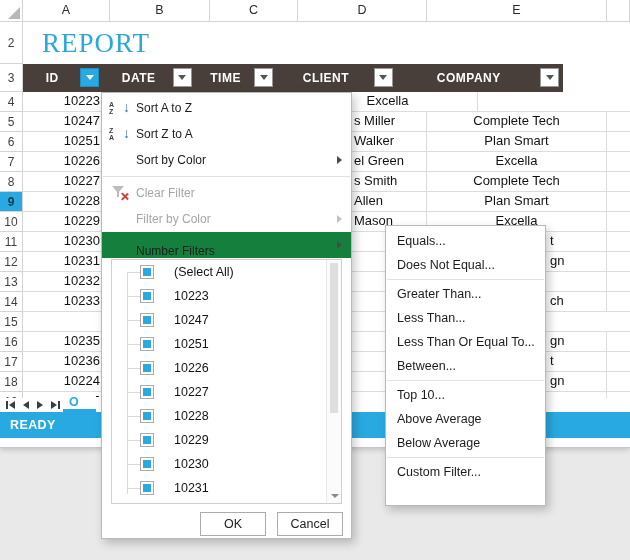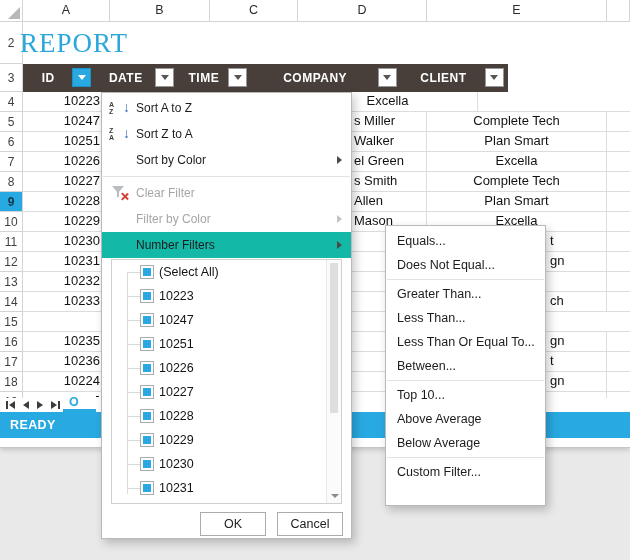--- a/index.html
+++ b/index.html
@@ -20,25 +20,25 @@
 
   
   .gutter { position:absolute; top:22px; left:0; width:23px; height:376px; overflow:hidden;
             background:#fff; border-right:1px solid #d4d4d4; }
   .gr { border-bottom:1px solid #d4d4d4; display:flex; align-items:center; justify-content:center;
         font-size:12px; color:#3f3f3f; }
   .gr.title{height:42px} .gr.header{height:28px} .gr.data,.gr.selected,.gr.clipped{height:20px}
   .gr.selected { background:#29a9e1; color:#163848; font-weight:bold; }
 
   
-  .title-row { position:absolute; top:22px; left:16px; width:583px; height:42px; display:flex; align-items:center; }
+  .title-row { position:absolute; top:22px; left:38px; width:583px; height:42px; display:flex; align-items:center; }
   .title-text { font-family:"Liberation Serif",serif; font-size:27px; color:#2ba7db; letter-spacing:1px; padding-left:4px; }
 
   
-  .thead { position:absolute; top:64px; left:23px; width:485px; height:28px; display:flex; background:#483f3b; }
+  .thead { position:absolute; top:64px; left:23px; width:540px; height:28px; display:flex; background:#483f3b; }
   .th { position:relative; display:flex; align-items:center; justify-content:center; }
   .th .lbl { color:#fff; font-size:12px; font-weight:bold; letter-spacing:.5px; margin-right:22px; }
   .fbtn { position:absolute; right:4px; top:4px; width:19px; height:19px; background:#fff;
           border:1px solid #979797; display:flex; align-items:center; justify-content:center; }
   .fbtn .tri { width:0; height:0; border-left:4px solid transparent; border-right:4px solid transparent; border-top:5px solid #555; }
   .fbtn.active { background:#29a9e1; border-color:#1d90c4; }
   .fbtn.active .tri { border-top-color:#fff; }
 
   
   .rows { position:absolute; top:92px; left:23px; width:607px; height:306px; overflow:hidden; }
@@ -65,21 +65,21 @@
   .statusbar { position:absolute; top:412px; left:0; width:630px; height:26px; background:#29a9e1;
                color:#fff; font-size:12.5px; font-weight:bold; line-height:26px; padding-left:10px; letter-spacing:.4px; }
 
   
   .popup { position:absolute; top:92px; left:101px; width:251px; height:447px; background:#fff;
            border:1px solid #b9b9b9; box-shadow:3px 4px 9px rgba(0,0,0,.22); z-index:10; padding-top:2px; }
   .mi { height:26px; display:flex; align-items:center; position:relative; padding-left:7px; }
   .mi .ic { width:23px; height:18px; position:relative; margin-right:4px; flex:none; }
   .mi .ml { font-size:12px; color:#1c1c1c; }
   .mi.dis .ml { color:#a6a6a6; }
-  .mi.hov { background:#14b8a6; }
+  .mi.hov { background:#15803d;align-items:flex-end; }
   .mi .sarrow { position:absolute; right:9px; top:9px; width:0; height:0;
                 border-top:4px solid transparent; border-bottom:4px solid transparent; border-left:5px solid #4a4a4a; }
   .mi.dis .sarrow { border-left-color:#c2c2c2; }
   .msep { height:1px; background:#e2e2e2; margin:3px 1px; }
 
   .si { display:flex; flex-direction:column; font-size:7px; font-weight:bold; color:#3f3f3f; line-height:7px; padding-top:2px; }
   .si-arrow { position:absolute; right:2px; top:0; color:#3a72b8; font-size:14px; font-weight:bold; }
   .si-arrow::after { content:"\2193"; }
   .funnel { position:absolute; left:3px; top:2px; width:0; height:0;
             border-left:6px solid transparent; border-right:6px solid transparent; border-top:7px solid #b9bdc2; }
@@ -89,21 +89,21 @@
   .redx::before { transform:rotate(45deg); } .redx::after { transform:rotate(-45deg); }
 
   .listbox { position:absolute; left:9px; top:166px; width:231px; height:245px; border:1px solid #cfcfcf;
              overflow:hidden; background:#fff; }
   .rail { position:absolute; left:15px; top:12px; height:222px; width:1px; background:#dadada; }
   .ci { height:24px; display:flex; align-items:center; position:relative; padding-left:15px; }
   .ci .stub { width:13px; height:1px; background:#dadada; flex:none; }
   .ci .cb { width:14px; height:14px; border:1px solid #ababab; background:#fff; flex:none;
             display:flex; align-items:center; justify-content:center; }
   .ci .cbf { width:8px; height:8px; background:#29a9e1; }
-  .ci .cl { font-size:12.5px; color:#141414; margin-left:5px; }
+  .ci .cl { font-size:12.5px; color:#141414; margin-left:20px; }
   .sbar { position:absolute; right:0; top:0; width:15px; height:100%; border-left:1px solid #e8e8e8; background:#fbfbfb; }
   .sthumb { position:absolute; left:3px; top:3px; width:8px; height:150px; background:#dedede; }
   .sdown { position:absolute; left:4px; bottom:5px; width:0; height:0;
            border-left:4px solid transparent; border-right:4px solid transparent; border-top:4.5px solid #8a8a8a; }
 
   .btnrow { position:absolute; right:8px; top:419px; display:flex; gap:11px; }
   .btn { width:66px; height:24px; background:#fff; border:1px solid #ababab; font-size:12.5px; color:#222;
          display:flex; align-items:center; justify-content:center; }
 
   
@@ -166,28 +166,28 @@
     <span class="fbtn">
           <span class="tri"></span>
         </span>
   </div>
       <div class="th cw2">
     <span class="lbl">TIME</span>
     <span class="fbtn">
           <span class="tri"></span>
         </span>
   </div>
+      <div class="th cw3">
+    <span class="lbl">CLIENT</span>
+    <span class="fbtn">
+          <span class="tri"></span>
+        </span>
+  </div>
       <div class="th cw4">
     <span class="lbl">COMPANY</span>
-    <span class="fbtn">
-          <span class="tri"></span>
-        </span>
-  </div>
-      <div class="th cw3">
-    <span class="lbl">CLIENT</span>
     <span class="fbtn">
           <span class="tri"></span>
         </span>
   </div>
     </div>
 
   <div class="rows" id="rows">
       <div class="drow">
     <div class="dc id cw0">10223</div>
     <div class="dc cw1"></div>

